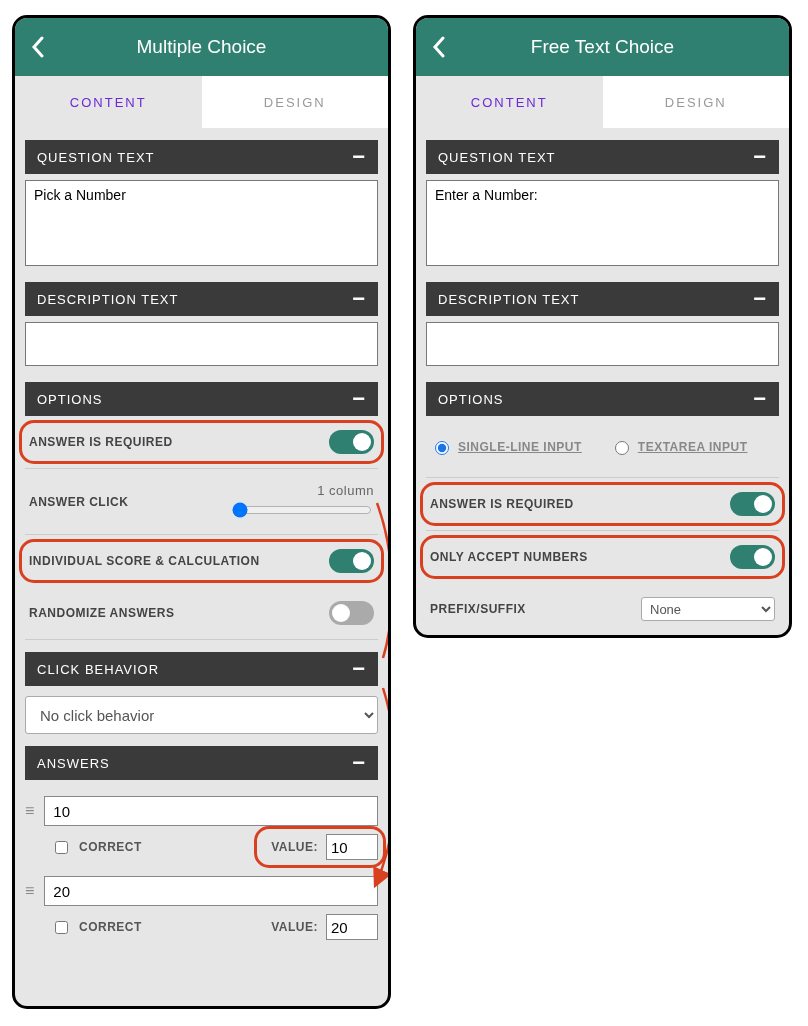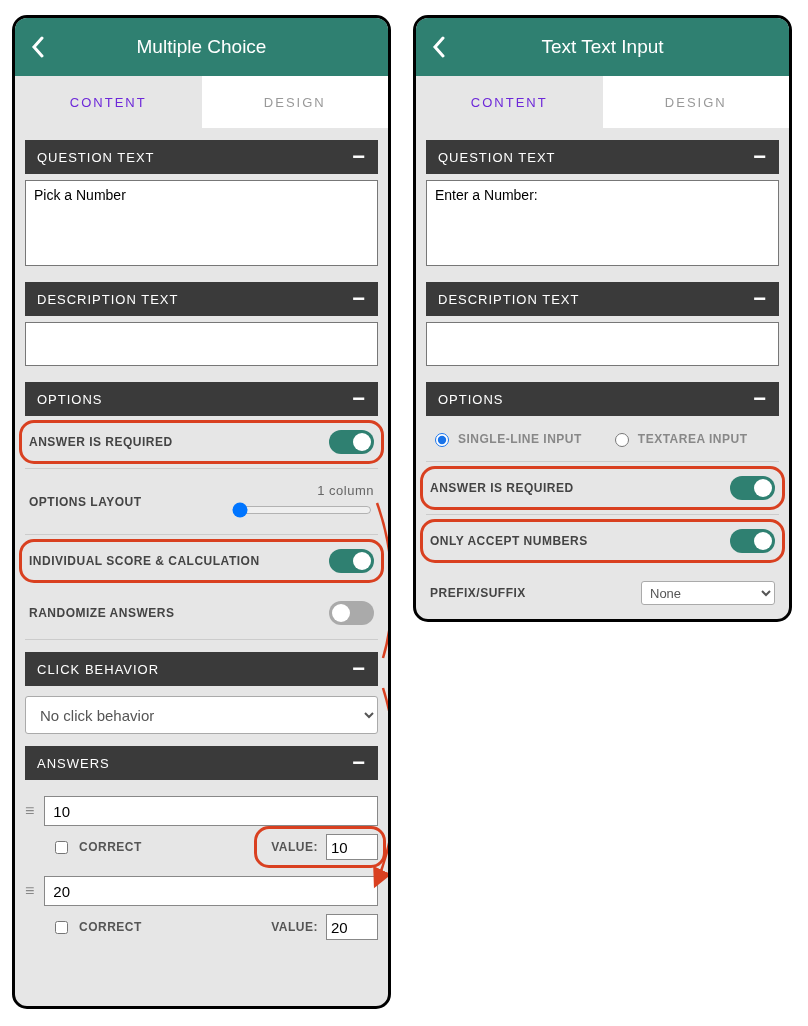--- a/index.html
+++ b/index.html
@@ -76,21 +76,21 @@
   .toggle.off { background:#aaa; }
   .toggle-knob {
     position:absolute; width:18px; height:18px; background:#fff;
     border-radius:50%; top:3px;
   }
   .toggle.on .toggle-knob { right:3px; }
   .toggle.off .toggle-knob { left:3px; }
   .slider-wrap { display:flex; flex-direction:column; align-items:flex-end; }
   .slider-label { font-size:13px; color:#666; font-weight:400; margin-bottom:2px; }
   input[type=range] { width:140px; }
-  .radio-row { display:flex; gap:28px; padding:14px 4px; font-size:12px; font-weight:700; letter-spacing:0.5px; color:#888; border-bottom:1px solid #ccc;}
+  .radio-row { display:flex; gap:28px; padding:22px 4px; font-size:12px; font-weight:700; letter-spacing:0.5px; color:#888; border-bottom:1px solid #ccc;text-decoration:underline;}
   .radio-item { display:flex; align-items:center; gap:6px; }
   input[type=radio] { accent-color:#1a73e8; width:14px; height:14px; }
   .select {
     width:100%; height:38px; background:#fff; border:1px solid #aaa;
     font-size:15px; color:#555; padding:0 10px; margin-top:10px;
     border-radius:3px;
   }
   .select.small { height:24px; font-size:13px; margin-top:0; padding:0 4px; width:134px;}
   .answer-row { margin-top:16px; }
   .answer-line1 { display:flex; align-items:center; gap:10px; }
@@ -152,21 +152,21 @@
 
     <div class="opt-row">
       <span>ANSWER IS REQUIRED</span>
       <div class="toggle on">
           <div class="toggle-knob"></div>
         </div>
       <div class="highlight" style="left:-6px; right:-6px; top:4px; bottom:4px;"></div>
     </div>
 
     <div class="opt-row">
-      <span>OPTIONS LAYOUT</span>
+      <span>ANSWER CLICK</span>
       <div class="slider-wrap">
         <span class="slider-label">1 column</span>
         <input type="range" min="1" max="5" value="1" style="">
       </div>
     </div>
 
     <div class="opt-row noborder">
       <span>INDIVIDUAL SCORE &amp; CALCULATION</span>
       <div class="toggle on">
           <div class="toggle-knob"></div>
@@ -234,21 +234,21 @@
   </svg>
 </div>
 
 <div class="panel">
   <div class="panel-header">
     <span class="back-chevron">
       <svg viewBox="0 0 14 22">
           <path d="M11 2 L3 11 L11 20" stroke="#fff" stroke-width="3" fill="none" stroke-linecap="round"></path>
         </svg>
     </span>
-    <div class="panel-title">Text Text Input</div>
+    <div class="panel-title">Free Text Choice</div>
   </div>
   <div class="tabs">
     <div class="tab active">CONTENT</div>
     <div class="tab inactive">DESIGN</div>
   </div>
   <div class="panel-body">
 
     <div class="section-header">
       <span>QUESTION TEXT</span>
       <span class="minus">−</span>

